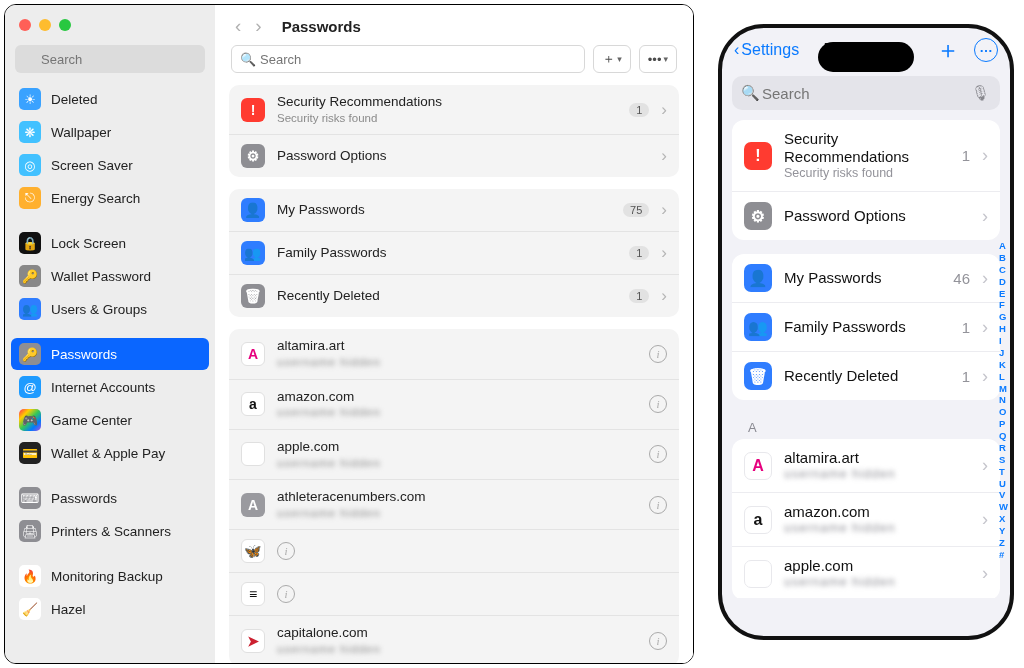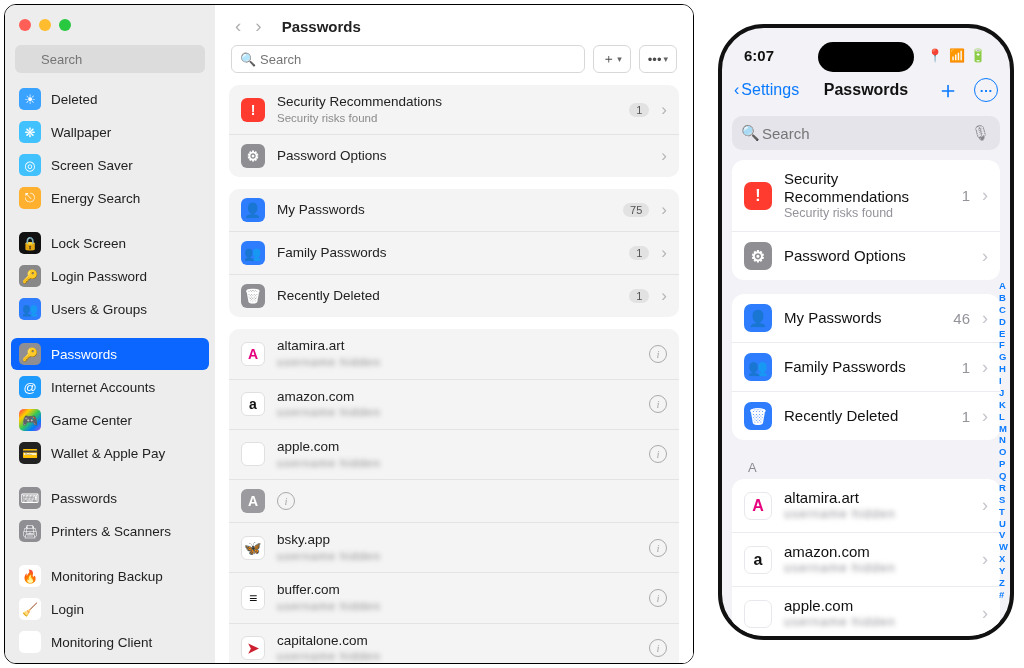--- a/index.html
+++ b/index.html
@@ -107,21 +107,21 @@
           <div class="icon" style="background: rgb(255, 176, 46);">⎋</div>
           <span>Energy Search</span>
         </div>
         <div class="side-gap"></div>
         <div class="side-item">
           <div class="icon" style="background: rgb(17, 17, 17);">🔒</div>
           <span>Lock Screen</span>
         </div>
         <div class="side-item">
           <div class="icon" style="background: rgb(136, 136, 136);">🔑</div>
-          <span>Login Password</span>
+          <span>Wallet Password</span>
         </div>
         <div class="side-item">
           <div class="icon" style="background: rgb(47, 125, 255);">👥</div>
           <span>Users &amp; Groups</span>
         </div>
         <div class="side-gap"></div>
         <div class="side-item selected">
           <div class="icon" style="background: rgb(142, 142, 147);">🔑</div>
           <span>Passwords</span>
         </div>
@@ -146,25 +146,21 @@
           <div class="icon" style="background: rgb(142, 142, 147);">🖨</div>
           <span>Printers &amp; Scanners</span>
         </div>
         <div class="side-gap"></div>
         <div class="side-item">
           <div class="icon" style="background: rgb(255, 255, 255); color: rgb(221, 34, 34);">🔥</div>
           <span>Monitoring Backup</span>
         </div>
         <div class="side-item">
           <div class="icon" style="background: rgb(255, 255, 255);">🧹</div>
-          <span>Login</span>
-        </div>
-        <div class="side-item">
-          <div class="icon" style="background: rgb(255, 255, 255);">🛡</div>
-          <span>Monitoring Client</span>
+          <span>Hazel</span>
         </div>
       </div>
   </div>
 
   <div class="main">
     <div class="main-header">
       <span class="nav-arrow">‹</span>
       <span class="nav-arrow">›</span>
       <span class="main-title">Passwords</span>
     </div>
@@ -247,57 +243,49 @@
           <div class="row">
             <div class="r-icon" style="background: rgb(255, 255, 255); color: rgb(85, 85, 85); border: 1px solid rgb(224, 224, 224);"></div>
             <div class="r-text">
               <div class="r-title">apple.com</div>
               <div class="r-sub blurred">username hidden</div>
             </div>
             <div class="info-i">i</div>
           </div>
           <div class="row">
             <div class="r-icon" style="background: rgb(154, 154, 159); color: rgb(255, 255, 255);">A</div>
+            <div class="r-text">
+              <div class="r-title">athleteracenumbers.com</div>
+              <div class="r-sub blurred">username hidden</div>
+            </div>
             <div class="info-i">i</div>
           </div>
           <div class="row">
             <div class="r-icon" style="background: rgb(255, 255, 255); color: rgb(17, 133, 254); border: 1px solid rgb(224, 224, 224);">🦋</div>
-            <div class="r-text">
-              <div class="r-title">bsky.app</div>
-              <div class="r-sub blurred">username hidden</div>
-            </div>
             <div class="info-i">i</div>
           </div>
           <div class="row">
             <div class="r-icon" style="background: rgb(255, 255, 255); color: rgb(17, 17, 17); border: 1px solid rgb(224, 224, 224);">≡</div>
-            <div class="r-text">
-              <div class="r-title">buffer.com</div>
-              <div class="r-sub blurred">username hidden</div>
-            </div>
             <div class="info-i">i</div>
           </div>
           <div class="row">
             <div class="r-icon" style="background: rgb(255, 255, 255); color: rgb(204, 32, 48); border: 1px solid rgb(224, 224, 224);">➤</div>
             <div class="r-text">
               <div class="r-title">capitalone.com</div>
               <div class="r-sub blurred">username hidden</div>
             </div>
             <div class="info-i">i</div>
           </div>
         </div>
     </div>
   </div>
 </div>
 
 <div class="iphone">
   <div class="notch"></div>
-  <div class="statusbar">
-    <span>6:07</span>
-    <span class="right-icons">📍 📶 🔋</span>
-  </div>
   <div class="ios-nav" style="position:relative;">
     <div class="ios-back">
         <span>‹</span>
         <span>Settings</span>
       </div>
     <div class="ios-title">Passwords</div>
     <div class="right">
       <div class="ios-plus">＋</div>
       <div class="ios-more">⋯</div>
     </div>

